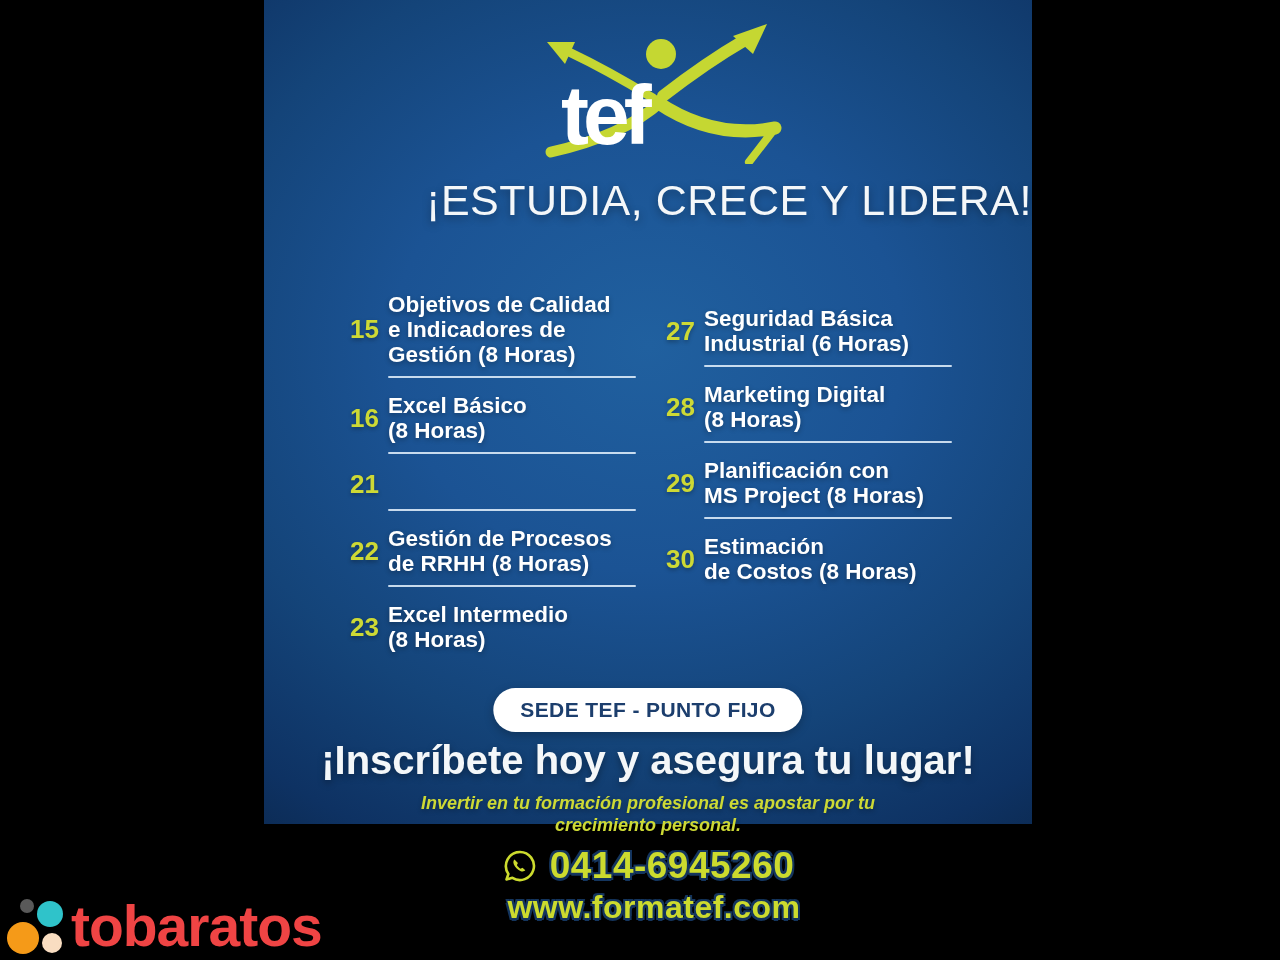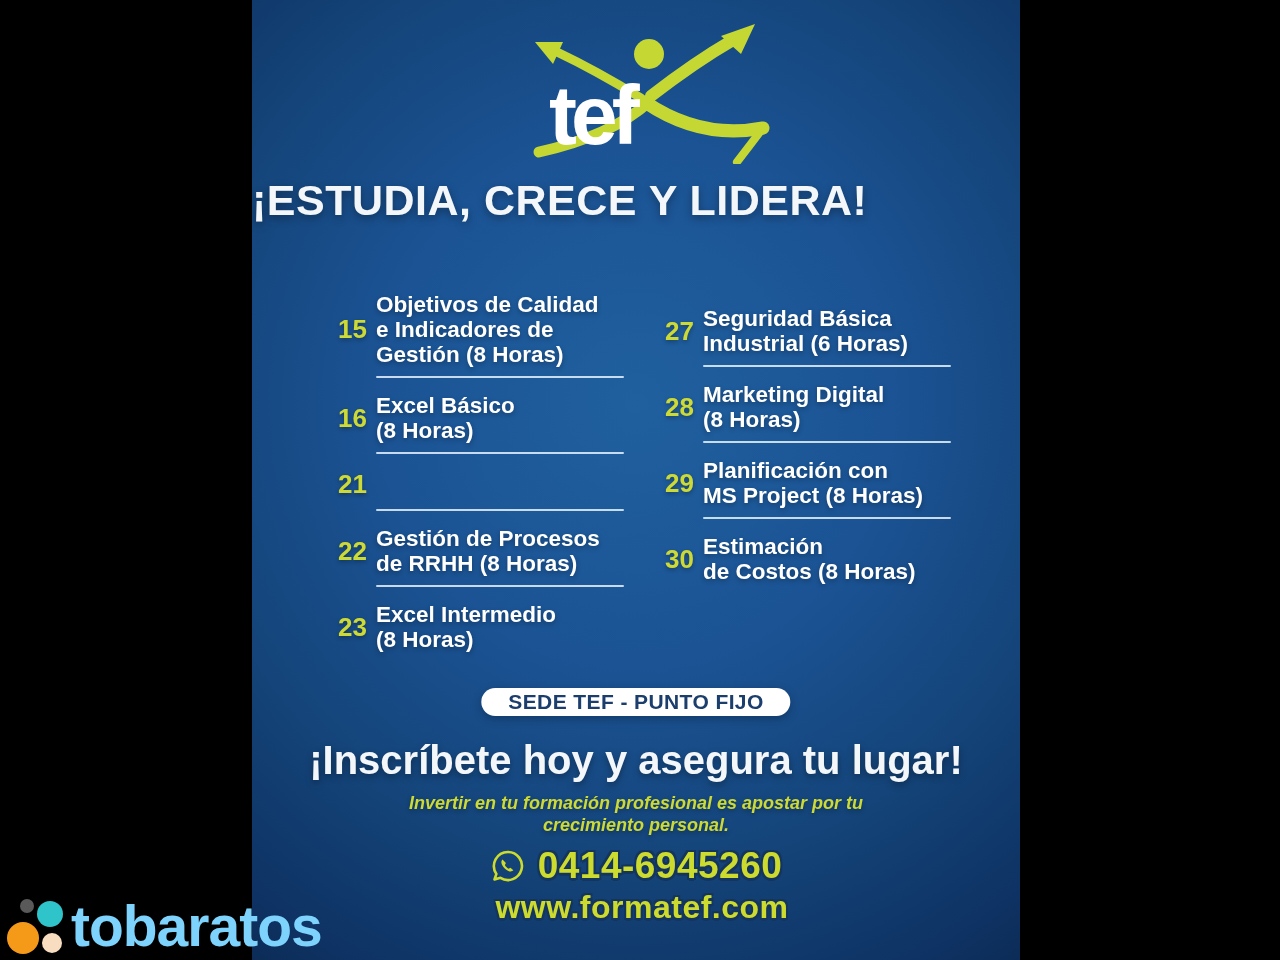--- a/index.html
+++ b/index.html
@@ -2,61 +2,61 @@
 <html><head>
 <meta charset="utf-8">
 <style>
   * { margin:0; padding:0; box-sizing:border-box; }
   html,body { background:#000; }
   .stage {
     position:relative; width:1280px; height:960px; background:#000;
     overflow:hidden; font-family:"Liberation Sans", sans-serif;
   }
   .flyer {
-    position:absolute; left:252px; top:0; width:768px; height:960px;
+    position:absolute; left:264px; top:0; width:768px; height:824px;
     background:
       radial-gradient(ellipse 95% 78% at 50% 42%,
         #20609f 0%, #1b5394 35%, #144479 62%, #0e3263 84%, #0a2547 100%);
   }
   
   .logo-wrap { position:absolute; left:50%; top:16px; transform:translateX(-50%) translateX(12px); }
   
   .headline {
-    position:absolute; left:0; right:0; top:176px; text-align:left;
-    color:#f4f7f9; font-size:43px; font-weight:700; letter-spacing:.5px;
+    position:absolute; left:0; right:0; top:176px; text-align:right;
+    color:#f4f7f9; font-size:43px; font-weight:400; letter-spacing:.5px;
     text-shadow:0 3px 8px rgba(0,0,0,.35);
   }
   .subhead {
     position:absolute; left:0; right:0; top:232px; text-align:center;
     color:#cdd935; font-size:41px; font-weight:800; letter-spacing:.5px;
     text-shadow:0 3px 8px rgba(0,0,0,.3);
   }
   
-  .course-grid { position:absolute; left:78px; top:292px; width:622px; display:flex; gap:34px; }
+  .course-grid { position:absolute; left:78px; top:292px; width:622px; display:flex; gap:23px; }
   .course-col { width:293px; }
   .course-col.right { padding-top:14px; }
   .course-row { display:flex; align-items:center; }
   .day {
     flex:none; width:37px; text-align:right; margin-right:9px;
     color:#cdd935; font-weight:800; font-size:26px;
     text-shadow:0 2px 4px rgba(0,0,0,.3);
   }
   .ctitle {
     color:#ffffff; font-weight:800; font-size:22.5px; line-height:25px;
     white-space:pre-line; text-shadow:0 2px 5px rgba(0,0,0,.3);
   }
   .sep {
     height:2px; width:248px; margin:9px 0 15px 46px;
     background:rgba(224,238,250,.88); border-radius:1px;
   }
   
   .pill {
     position:absolute; top:688px; left:50%; transform:translateX(-50%);
     background:#ffffff; color:#1c3e6d; font-weight:800; font-size:21px;
-    letter-spacing:.4px; padding:2px 27px; border-radius:26px;
+    letter-spacing:.4px; padding:10px 27px; border-radius:26px;
     box-shadow:0 3px 10px rgba(0,0,0,.25); white-space:nowrap;
   }
   .cta {
     position:absolute; left:0; right:0; top:738px; text-align:center;
     color:#f4f7f9; font-size:40px; font-weight:700;
     text-shadow:0 3px 7px rgba(0,0,0,.35);
   }
   .tagline {
     position:absolute; left:0; right:0; top:792px; text-align:center;
     color:#cdd935; font-size:18px; font-weight:700; font-style:italic;
@@ -77,21 +77,21 @@
   .website {
     position:absolute; left:0; right:0; top:889px; text-align:center;
     font-size:32px; letter-spacing:.5px;padding-left:12px;
   }
   
   .watermark {
     position:absolute; left:6px; top:893px; z-index:6;
     display:flex; align-items:center;
   }
   .wm-text {
-    color:#7dd3fc; font-size:57px; font-weight:700; letter-spacing:-1px;
+    color:#ef4444; font-size:57px; font-weight:700; letter-spacing:-1px;
     margin-left:3px; line-height:1;
   }
 </style>
 </head>
 <body>
 
 <div class="stage">
   <div class="flyer">
 
     <div class="logo-wrap">

